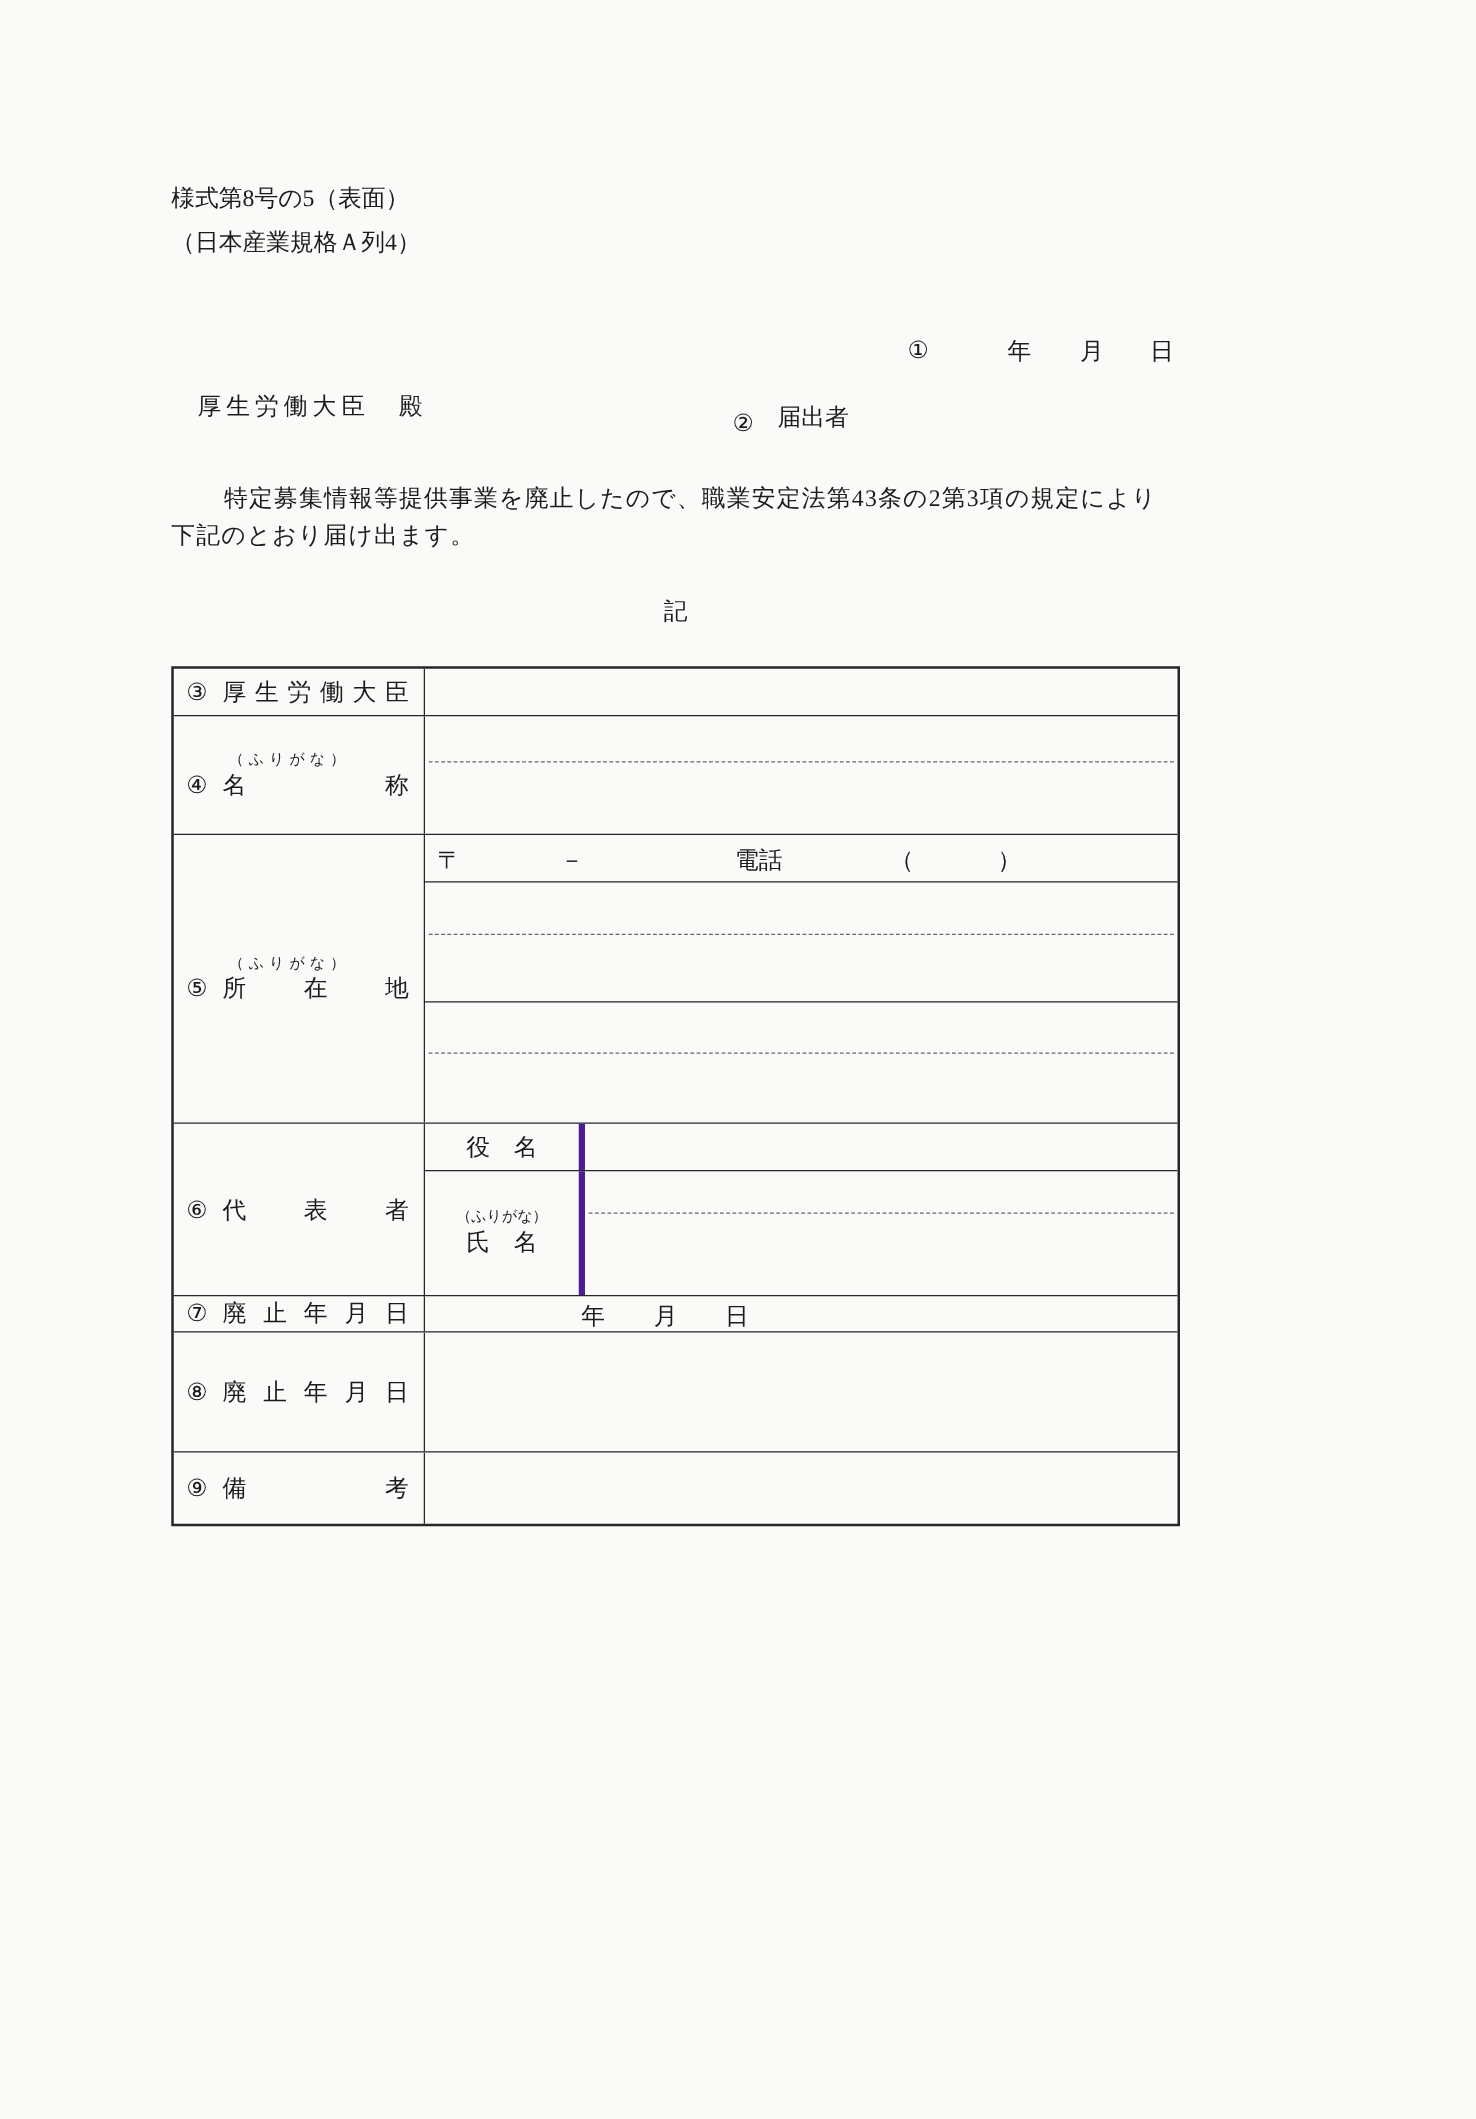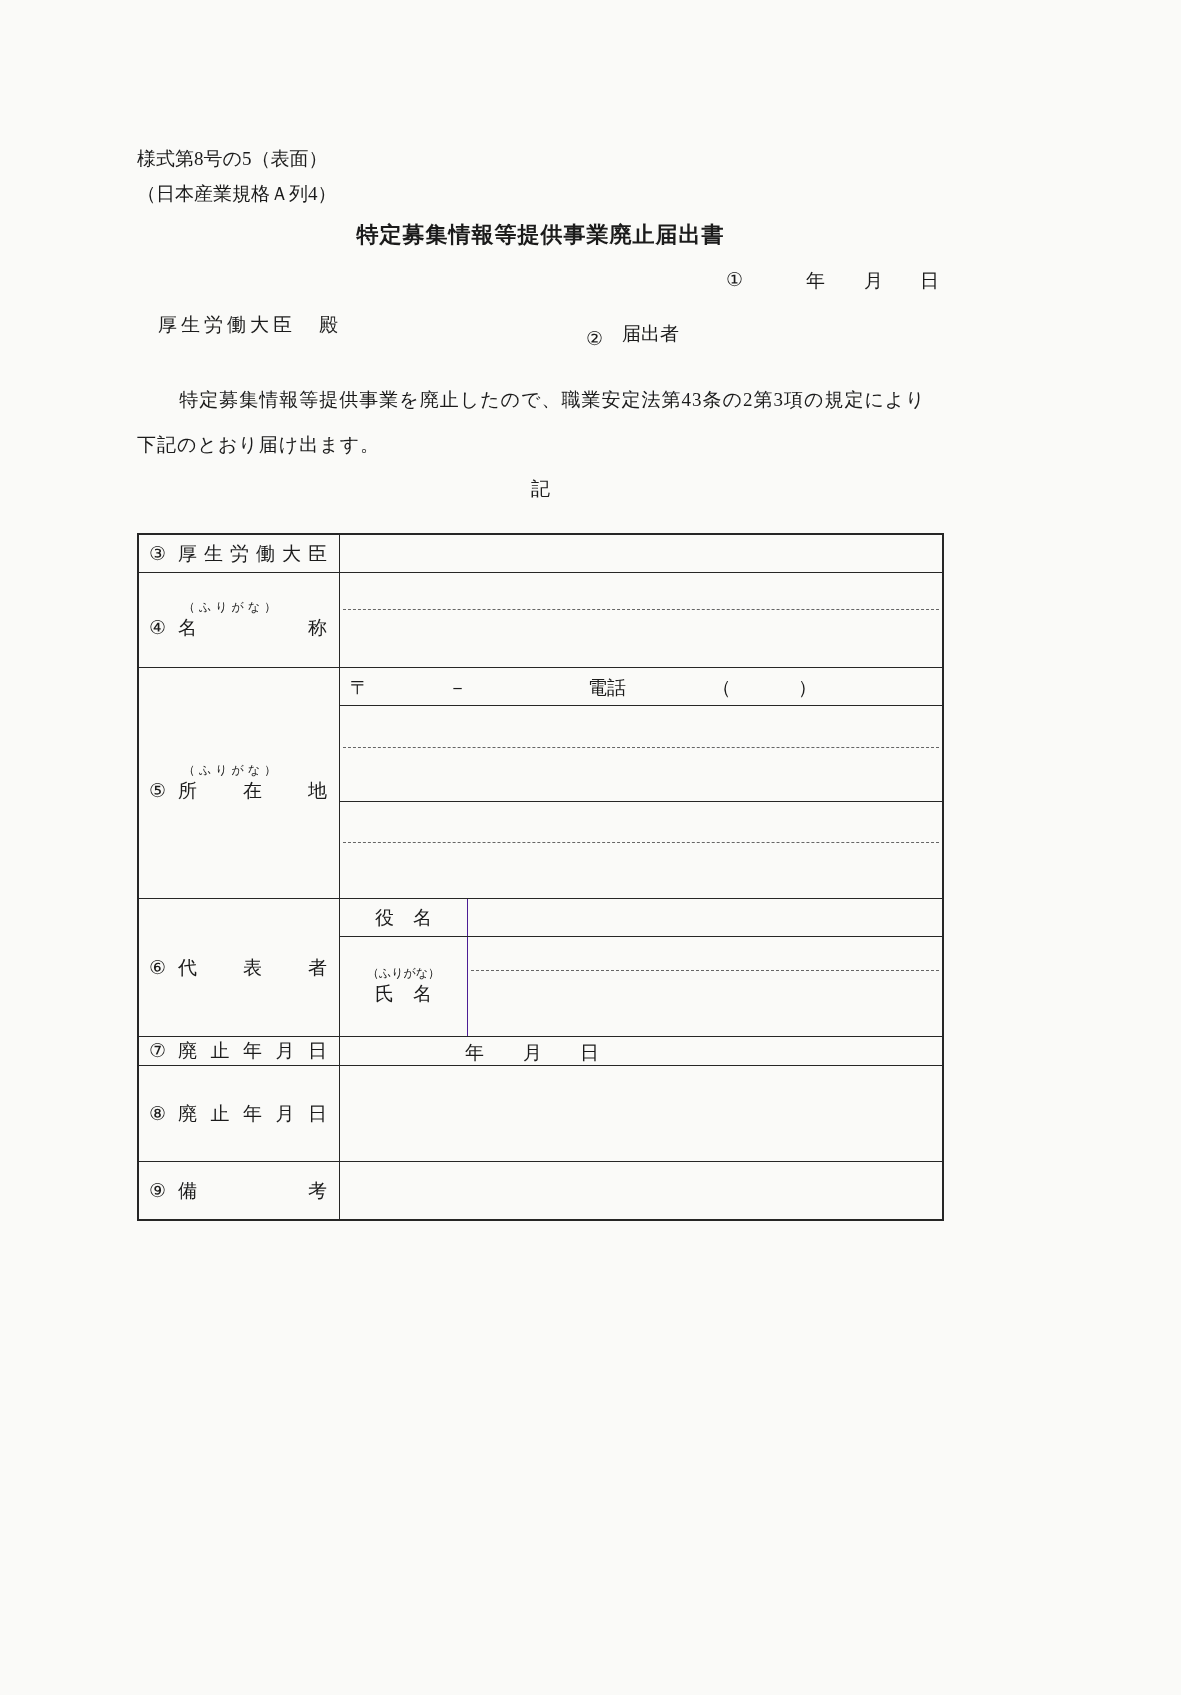--- a/index.html
+++ b/index.html
@@ -40,55 +40,54 @@
   }
 
   
   .addr-head { height:38px; border-bottom:1px solid #262626; position:relative; }
   .addr-block { position:relative; }
 
   
   .rep-wrap { display:flex; flex-direction:column; height:100%; }
   .rep-row { display:flex; }
   .rep-label {
-    width:128px; flex:none; border-right:1px solid #4c1d95;
+    width:128px; flex:none; border-right:5px solid #4c1d95;
     display:flex; align-items:center; justify-content:center;
     text-align:center;
   }
   .rep-label.col { flex-direction:column; }
   .rep-furigana { font-size:12px; line-height:1.25; }
   .rep-val { flex:1; position:relative; }
 </style>
 </head>
 <body>
 
 <div class="page">
 
   <div class="abs" style="left:137px; top:146px;">様式第8号の5（表面）</div>
 
   <div class="abs" style="left:137px; top:181px; width:807px; text-align:left;">（日本産業規格Ａ列4）</div>
 
-  <div class="abs form-title" style="left:137px; top:220px; width:807px; text-align:center;">特定募集情報等提供事業廃止届出書</div>
 
   <div>
     <span class="abs" style="left:726px; top:268px;">①</span>
     <span class="abs" style="left:806px; top:268px;">年</span>
     <span class="abs" style="left:864px; top:268px;">月</span>
     <span class="abs" style="left:920px; top:268px;">日</span>
   </div>
 
   <div class="abs" style="left:158px; top:312px; letter-spacing:4px;">厚生労働大臣　殿</div>
 
   <div>
     <span class="abs" style="left:586px; top:327px;">②</span>
     <span class="abs" style="left:622px; top:321px;">届出者</span>
   </div>
 
   <div class="abs body-text" style="left:137px; top:385px; width:812px; text-indent:19px;text-align:center;">特定募集情報等提供事業を廃止したので、職業安定法第43条の2第3項の規定により</div>
-  <div class="abs body-text" style="left:137px; top:430px; width:812px;">下記のとおり届け出ます。</div>
+  <div class="abs body-text" style="left:137px; top:414px; width:812px;">下記のとおり届け出ます。</div>
 
   <div class="abs" style="left:137px; top:476px; width:807px; text-align:center;">記</div>
 
   <div class="form-table abs">
 
     <div class="trow" style="height:38px;">
       <div class="tlabel">
         <div class="labelline">
           <span class="num">③</span>
           <span class="ltext">厚生労働大臣</span>

